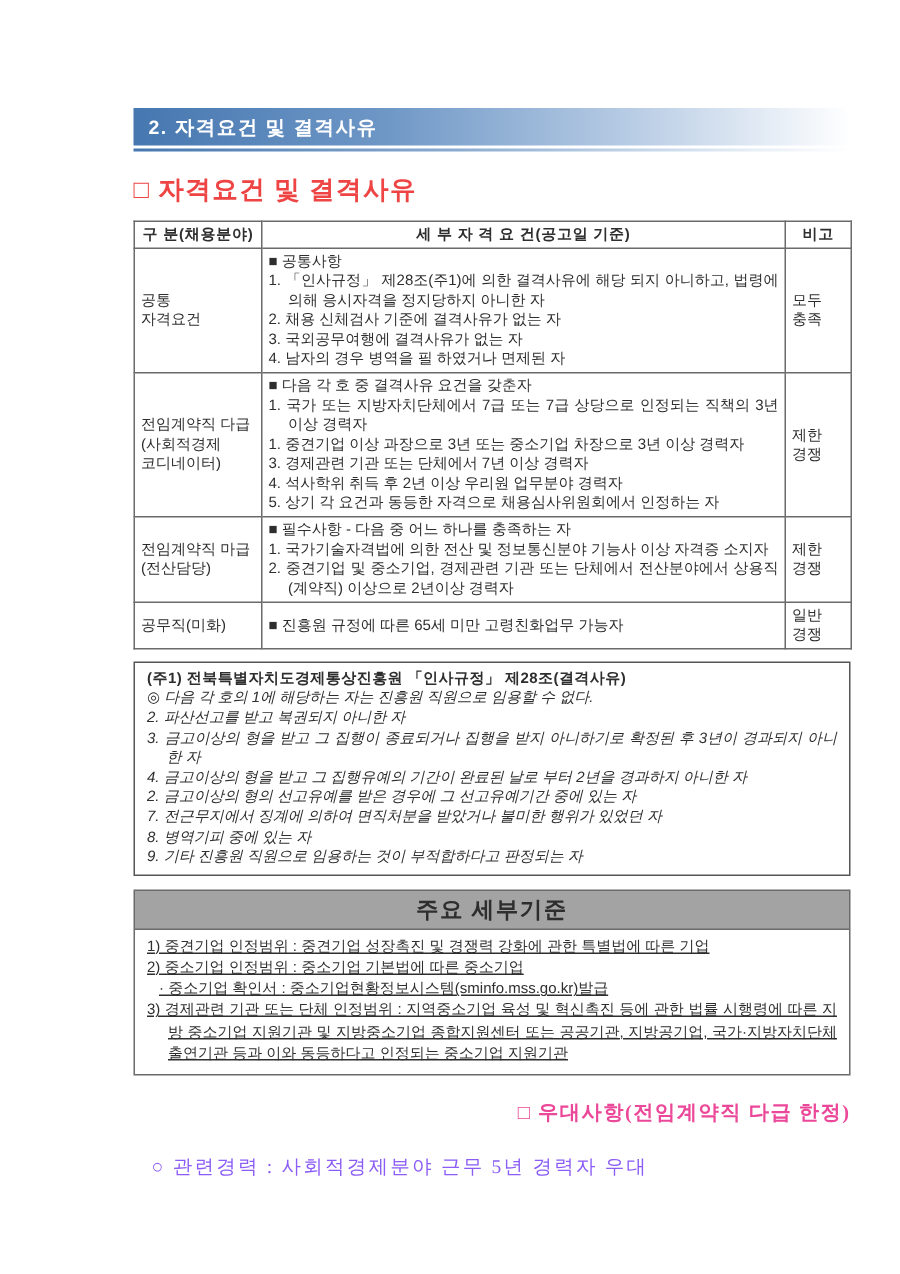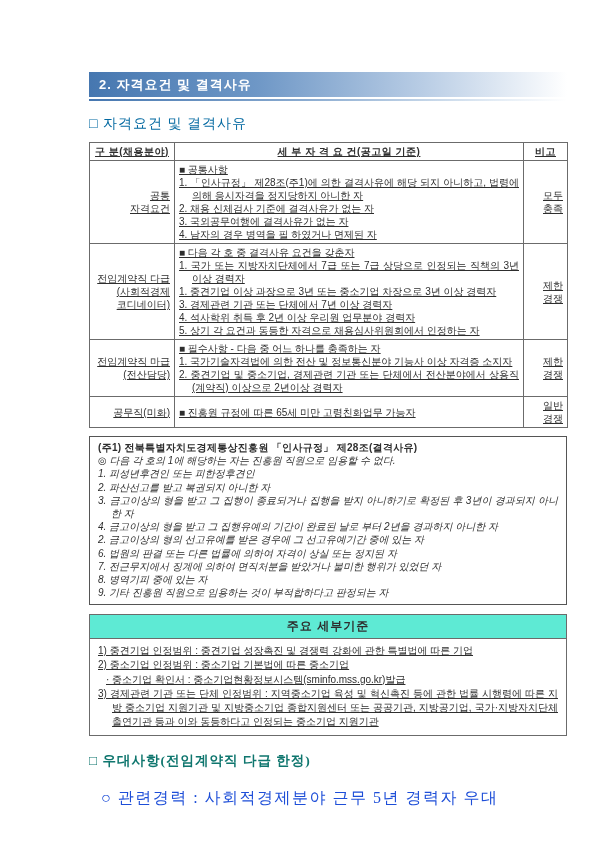--- a/index.html
+++ b/index.html
@@ -19,69 +19,69 @@
   .section-bar span{
     color:#ffffff;font-weight:bold;font-size:13px;letter-spacing:1px;
   }
   .bar-underline{
     height:2px;margin-top:2px;
     background:linear-gradient(90deg,#4677b0 0%,#8aabd0 45%,#e3ecf5 85%,#ffffff 100%);
   }
 
   .doc-heading{
     font-family:"Liberation Serif","DejaVu Serif",serif;
-    font-size:14px;font-weight:normal;color:#0369a1;
+    font-size:17px;font-weight:bold;color:#ef4444;
     margin:14px 0 9px 0;letter-spacing:1px;
   }
 
   table.qual{
     width:100%;border-collapse:collapse;table-layout:fixed;
-    font-size:10px;line-height:1.3;text-decoration:underline;
+    font-size:10px;line-height:1.3;
   }
   table.qual th,table.qual td{
     border:1px solid #6b6b6b;padding:2px 4px;vertical-align:middle;
   }
   table.qual{border:1.5px solid #555;}
   table.qual th{
     font-weight:bold;text-align:center;padding:2px 2px;letter-spacing:0.5px;
   }
   col.c-cat{width:85px;}
   col.c-det{width:349px;}
   col.c-rem{width:44px;}
-  td.cat,td.rem{text-align:right;white-space:pre-line;}
+  td.cat,td.rem{text-align:left;white-space:pre-line;}
   td.det{padding:3px 6px;vertical-align:top;}
   .detail-line{
     padding-left:13px;text-indent:-13px;text-align:justify;
   }
 
   .note-box{
     margin-top:8px;border:1.5px solid #555;
     padding:4px 8px 5px 8px;font-size:10px;line-height:1.32;
   }
   .note-title{font-weight:bold;letter-spacing:0.3px;}
   .note-line{padding-left:13px;text-indent:-13px;text-align:justify;font-style:italic;}
 
   .criteria-box{margin-top:9px;border:1.5px solid #6b6b6b;}
   .criteria-header{
-    background:#5eead4;border-bottom:1px solid #6b6b6b;
-    text-align:center;font-weight:bold;font-size:12px;
+    background:#a3a3a3;border-bottom:1px solid #6b6b6b;
+    text-align:center;font-weight:bold;font-size:15px;
     padding:3px 0;letter-spacing:1px;
   }
   .criteria-body{padding:5px 8px 6px 8px;font-size:10px;line-height:1.42;}
   .criteria-line{padding-left:14px;text-indent:-14px;text-align:justify;text-decoration:underline;}
   .criteria-line.sub{padding-left:22px;text-indent:-14px;}
 
   .preference-heading{
     font-family:"Liberation Serif","DejaVu Serif",serif;
-    font-size:13.5px;font-weight:bold;color:#0f766e;
-    margin:16px 0 0 0;letter-spacing:1px;
+    font-size:13.5px;font-weight:bold;color:#ec4899;
+    margin:16px 0 0 0;letter-spacing:1px;text-align:right;
   }
   .preference-line{
     font-family:"Liberation Serif","DejaVu Serif",serif;
-    font-size:16px;margin-top:18px;padding-left:12px;letter-spacing:1.5px;color:#1d4ed8;
+    font-size:13px;margin-top:18px;padding-left:12px;letter-spacing:1.5px;color:#8b5cf6;
   }
 </style>
 </head>
 <body>
 
 <div class="page">
 
   <div class="section-bar">
     <span>2. 자격요건 및 결격사유</span>
   </div>
@@ -149,26 +149,24 @@
         </td>
         <td class="rem">일반
 경쟁</td>
       </tr>
     </tbody>
   </table>
 
   <div class="note-box">
     <div class="note-title">(주1) 전북특별자치도경제통상진흥원 「인사규정」 제28조(결격사유)</div>
     <div class="note-line">◎ 다음 각 호의 1에 해당하는 자는 진흥원 직원으로 임용할 수 없다.</div>
-    <div class="note-line">1. 피성년후견인 또는 피한정후견인</div>
     <div class="note-line">2. 파산선고를 받고 복권되지 아니한 자</div>
     <div class="note-line">3. 금고이상의 형을 받고 그 집행이 종료되거나 집행을 받지 아니하기로 확정된 후 3년이 경과되지 아니한 자</div>
     <div class="note-line">4. 금고이상의 형을 받고 그 집행유예의 기간이 완료된 날로 부터 2년을 경과하지 아니한 자</div>
     <div class="note-line">2. 금고이상의 형의 선고유예를 받은 경우에 그 선고유예기간 중에 있는 자</div>
-    <div class="note-line">6. 법원의 판결 또는 다른 법률에 의하여 자격이 상실 또는 정지된 자</div>
     <div class="note-line">7. 전근무지에서 징계에 의하여 면직처분을 받았거나 불미한 행위가 있었던 자</div>
     <div class="note-line">8. 병역기피 중에 있는 자</div>
     <div class="note-line">9. 기타 진흥원 직원으로 임용하는 것이 부적합하다고 판정되는 자</div>
   </div>
 
   <div class="criteria-box">
     <div class="criteria-header">주요 세부기준</div>
     <div class="criteria-body">
       <div class="criteria-line">1) 중견기업 인정범위 : 중견기업 성장촉진 및 경쟁력 강화에 관한 특별법에 따른 기업</div>
       <div class="criteria-line">2) 중소기업 인정범위 : 중소기업 기본법에 따른 중소기업</div>

